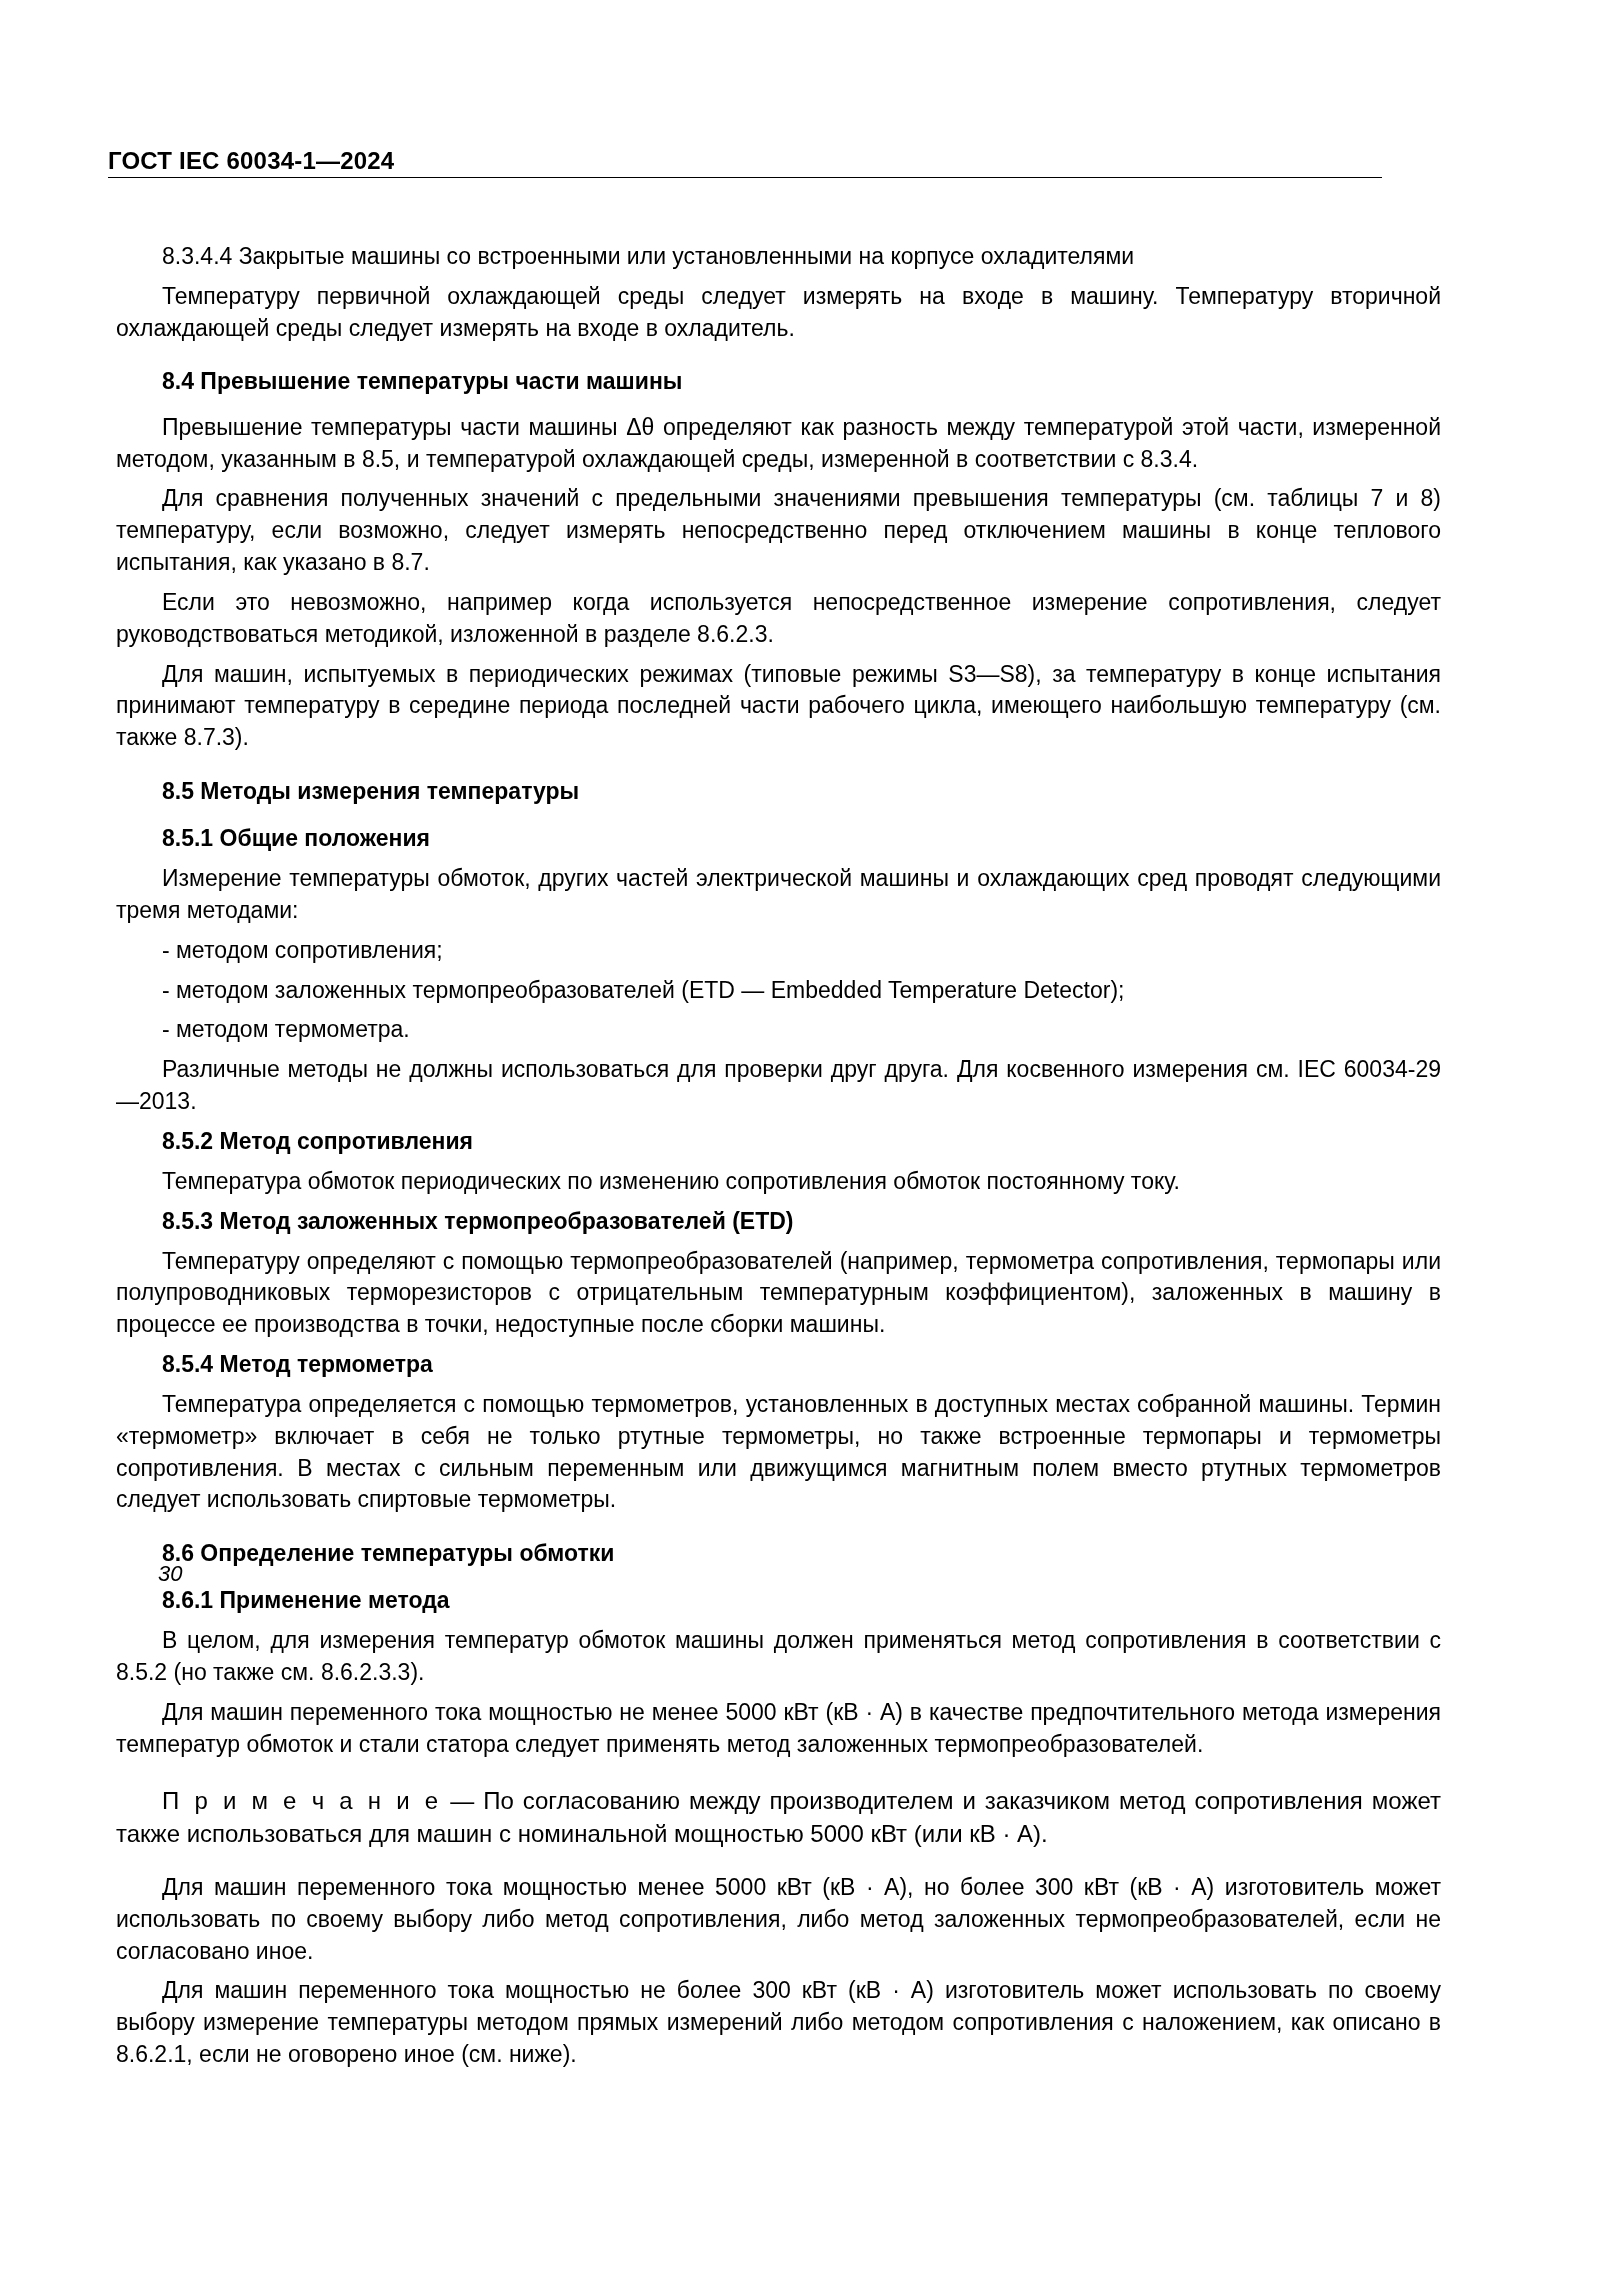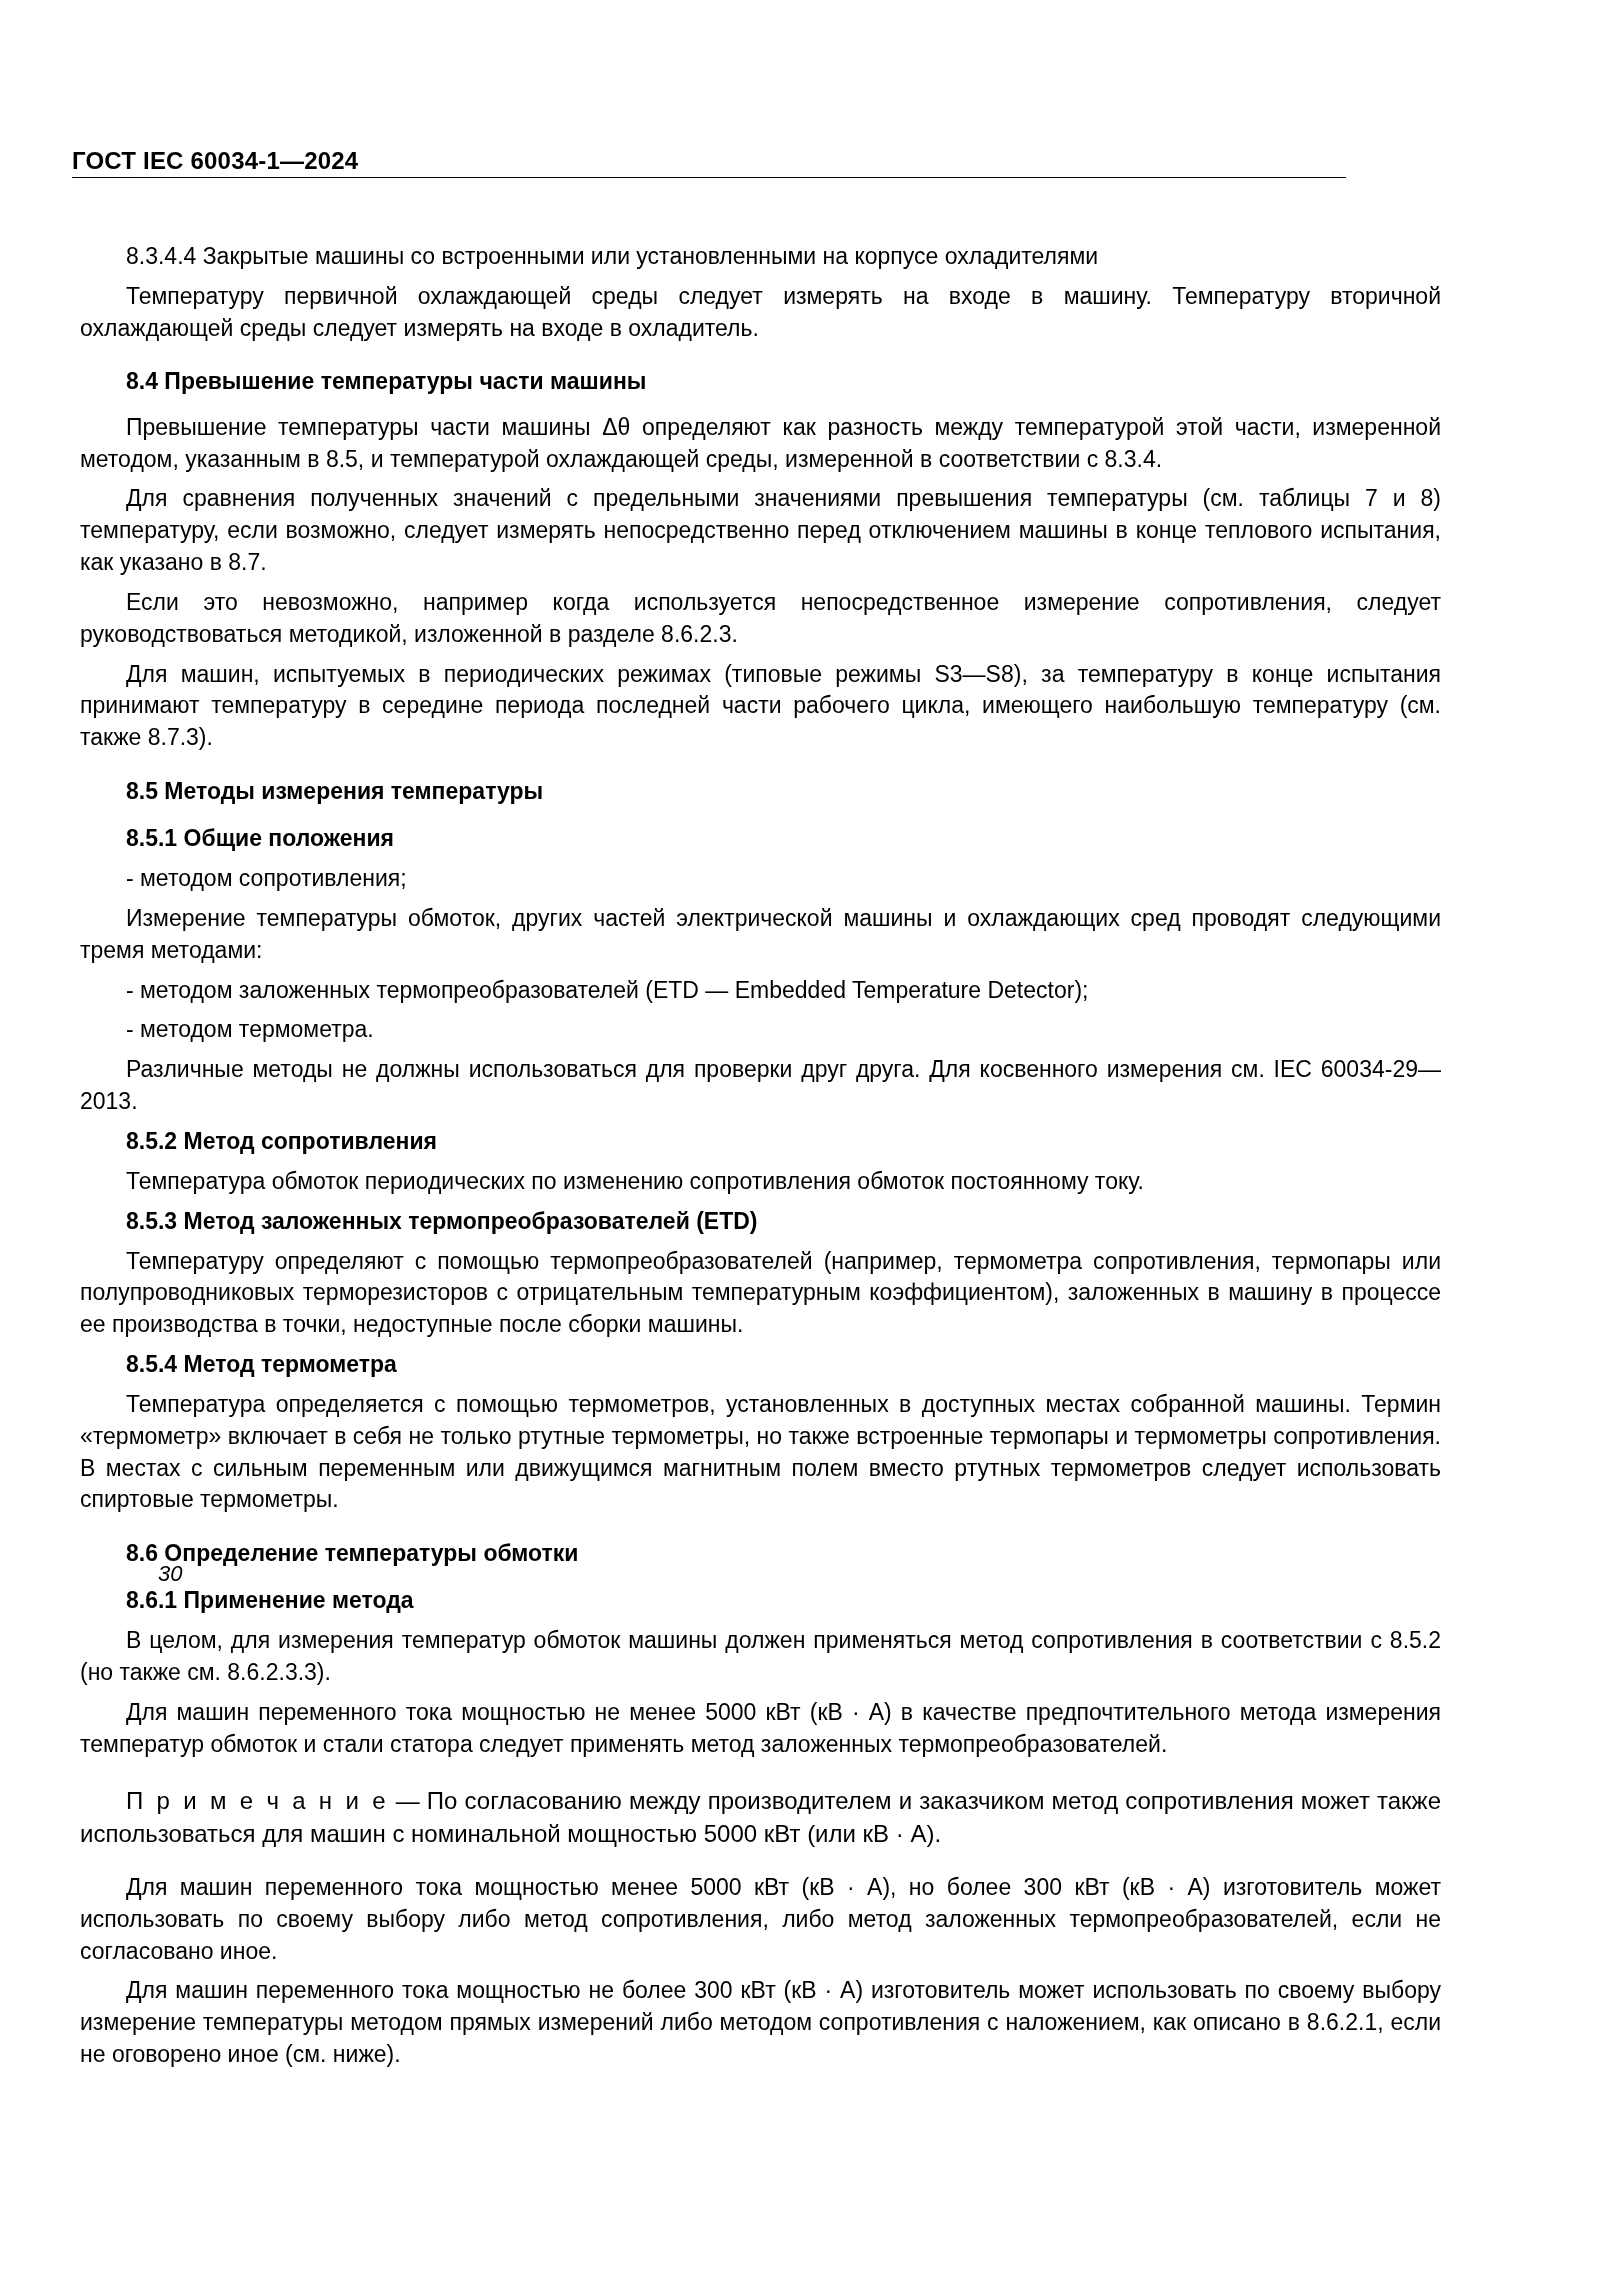--- a/index.html
+++ b/index.html
@@ -13,21 +13,21 @@
     font-family: "Liberation Sans", sans-serif;
     color: #000000;
     position: relative;
     overflow: hidden;
   }
   .page {
     position: relative;
     width: 1621px;
     height: 1681px;
     box-sizing: border-box;
-    padding: 147px 172px 0 72px;
+    padding: 147px 172px 0 108px;
   }
   .header {
     font-size: 24px;
     font-weight: bold;
     letter-spacing: 0.2px;
     margin: 0 0 55px 0;
     padding-bottom: 2px;
     border-bottom: 1.6px solid #000;
     display: inline-block;
     width: 1274px;
@@ -99,22 +99,22 @@
     <p class="indent">Температуру первичной охлаждающей среды следует измерять на входе в машину. Температуру вторичной охлаждающей среды следует измерять на входе в охладитель.</p>
 
     <p class="clause-head">8.4  Превышение температуры части машины</p>
     <p class="indent gap-top-sm">Превышение температуры части машины Δθ определяют как разность между температурой этой части, измеренной методом, указанным в 8.5, и температурой охлаждающей среды, измеренной в соответствии с 8.3.4.</p>
     <p class="indent">Для сравнения полученных значений с предельными значениями превышения температуры (см. таблицы 7 и 8) температуру, если возможно, следует измерять непосредственно перед отключением машины в конце теплового испытания, как указано в 8.7.</p>
     <p class="indent">Если это невозможно, например когда используется непосредственное измерение сопротивления, следует руководствоваться методикой, изложенной в разделе 8.6.2.3.</p>
     <p class="indent">Для машин, испытуемых в периодических режимах (типовые режимы S3—S8), за температуру в конце испытания принимают температуру в середине периода последней части рабочего цикла, имеющего наибольшую температуру (см. также 8.7.3).</p>
 
     <p class="clause-head">8.5  Методы измерения температуры</p>
     <p class="sub-head">8.5.1  Общие положения</p>
+    <p class="indent">Измерение температуры обмоток, других частей электрической машины и охлаждающих сред проводят следующими тремя методами:</p>
     <p class="indent">- методом сопротивления;</p>
-    <p class="indent">Измерение температуры обмоток, других частей электрической машины и охлаждающих сред проводят следующими тремя методами:</p>
     <p class="indent">- методом заложенных термопреобразователей (ETD — Embedded Temperature Detector);</p>
     <p class="indent">- методом термометра.</p>
     <p class="indent">Различные методы не должны использоваться для проверки друг друга. Для косвенного измерения см. IEC 60034-29—2013.</p>
 
     <p class="clause-head-tight">8.5.2  Метод сопротивления</p>
     <p class="indent">Температура обмоток периодических по изменению сопротивления обмоток постоянному току.</p>
 
     <p class="clause-head-tight">8.5.3  Метод заложенных термопреобразователей (ETD)</p>
     <p class="indent">Температуру определяют с помощью термопреобразователей (например, термометра сопротивления, термопары или полупроводниковых терморезисторов с отрицательным температурным коэффициентом), заложенных в машину в процессе ее производства в точки, недоступные после сборки машины.</p>
 

